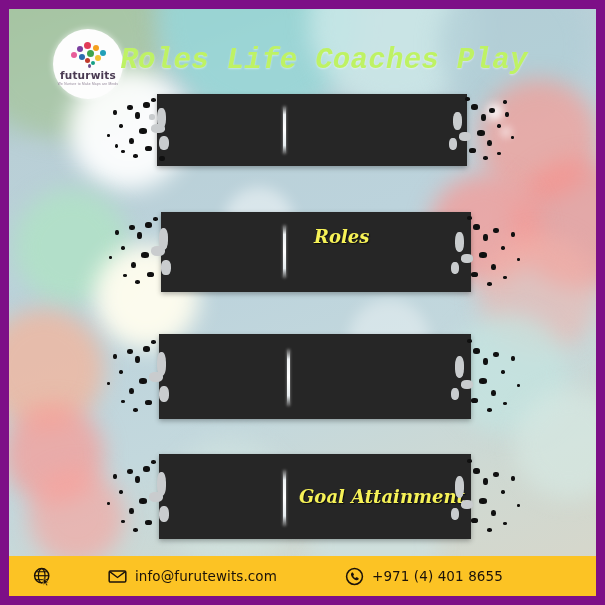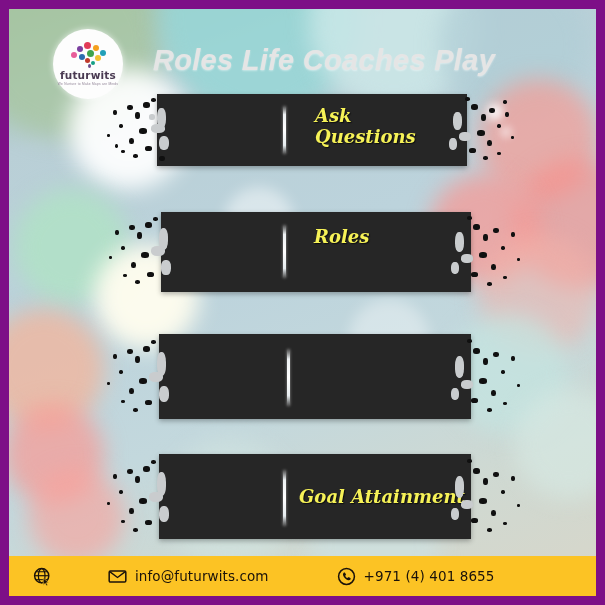--- a/index.html
+++ b/index.html
@@ -42,24 +42,24 @@
   #logo .lname{
     font-family:"DejaVu Sans", sans-serif;
     font-size:10.5px;color:#4a3a52;letter-spacing:.2px;margin-top:1px;font-weight:600;
   }
   #logo .ltag{font-size:3.2px;color:#8d7f93;letter-spacing:.25px;margin-top:1px;}
 
   
   #title{
     position:absolute;left:130px;top:30px;width:370px;height:42px;
     display:flex;align-items:center;justify-content:center;
-    font-family:Liberation Sans, sans-serif;
+    font-family:Liberation Mono, monospace;
     font-weight:bold;font-style:italic;
     font-size:29px;letter-spacing:.3px;
-    color:#e5e5e5;
+    color:#bef264;
     text-shadow:0 1px 2px rgba(255,255,255,.45);
     white-space:nowrap;
     z-index:6;
   }
 
   
   .barwrap{position:absolute;z-index:5;}
   .bar{
     position:absolute;inset:0;
     background:#262626;
@@ -149,24 +149,20 @@
     </div>
     <div class="lname">futurwits</div>
     <div class="ltag">We Nurture to Make Maps are Minds</div>
   </div>
 
   <div id="title">Roles Life Coaches Play</div>
 
   <div class="barwrap" style="left:148px;top:85px;width:310px;height:72px;">
     <div class="bar"></div>
     <div class="divider" style="left:126px;top:12px;height:48px;"></div>
-    <div class="blabel" style="left:158px;top:12px;font-size:18px;">
-      <div>Ask</div>
-      <div>Questions</div>
-    </div>
     <div class="shatter" style="left:-58px;">
       <i class="lt" style="left:58px;top:14px;width:9px;height:20px;"></i>
       <i class="lt" style="left:52px;top:30px;width:14px;height:9px;"></i>
       <i class="lt" style="left:60px;top:42px;width:10px;height:14px;"></i>
       <i class="lt" style="left:50px;top:20px;width:6px;height:6px;"></i>
       <i class="dk" style="left:44px;top:8px;width:7px;height:6px;"></i>
       <i class="dk" style="left:36px;top:18px;width:5px;height:7px;"></i>
       <i class="dk" style="left:28px;top:11px;width:6px;height:5px;"></i>
       <i class="dk" style="left:40px;top:34px;width:8px;height:6px;"></i>
       <i class="dk" style="left:30px;top:44px;width:5px;height:6px;"></i>
@@ -334,21 +330,21 @@
         <line x1="3.4" y1="16" x2="18.6" y2="16" stroke="#1a120a" stroke-width="1.3"></line>
         <path d="M13 14 L13 23 L15.3 20.6 L17 23.6 L18.6 22.7 L16.9 19.9 L20 19.6 Z" fill="#1a120a" stroke="#fcc324" stroke-width="0.8"></path>
       </svg>
     </div>
 
     <div class="fitem" style="margin-left:56px;">
       <svg class="ficon" viewBox="0 0 24 24">
         <rect x="1.5" y="5" width="21" height="14" rx="1.6" fill="none" stroke="#1a120a" stroke-width="1.9"></rect>
         <path d="M2.6 6.2 L12 13.2 L21.4 6.2" fill="none" stroke="#1a120a" stroke-width="1.7"></path>
       </svg>
-      <span class="ftext">info@futurwits.com</span>
+      <span class="ftext">info@furutewits.com</span>
     </div>
 
     <div class="fitem" style="margin-left:68px;">
       <svg class="ficon" viewBox="0 0 24 24">
         <circle cx="12" cy="12" r="10" fill="none" stroke="#1a120a" stroke-width="1.9"></circle>
         <path d="M8.4 7.2c.7-.5 1.5-.4 1.9.3l.9 1.5c.3.6.2 1.1-.3 1.5l-.6.5c.5 1.3 1.6 2.4 2.9 2.9l.5-.6c.4-.5.9-.6 1.5-.3l1.5.9c.7.4.8 1.2.3 1.9-.7.9-1.9 1.3-3 .9-2.9-1-5.3-3.4-6.3-6.3-.4-1.1 0-2.3.8-3.2z" fill="#1a120a"></path>
       </svg>
       <span class="ftext">+971 (4) 401 8655</span>
     </div>
 

